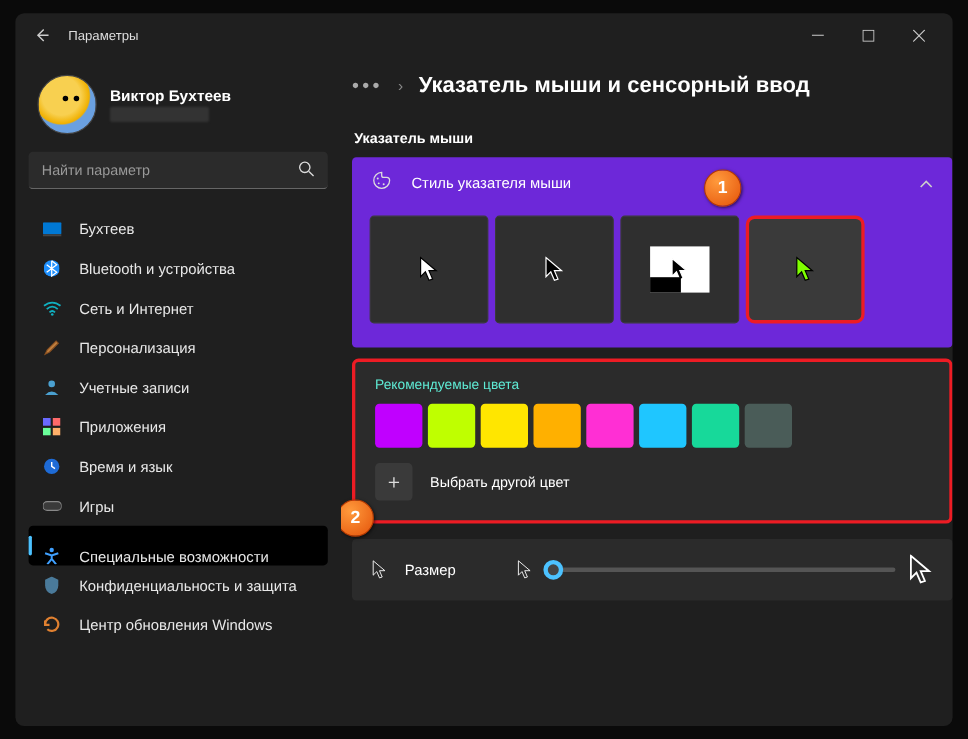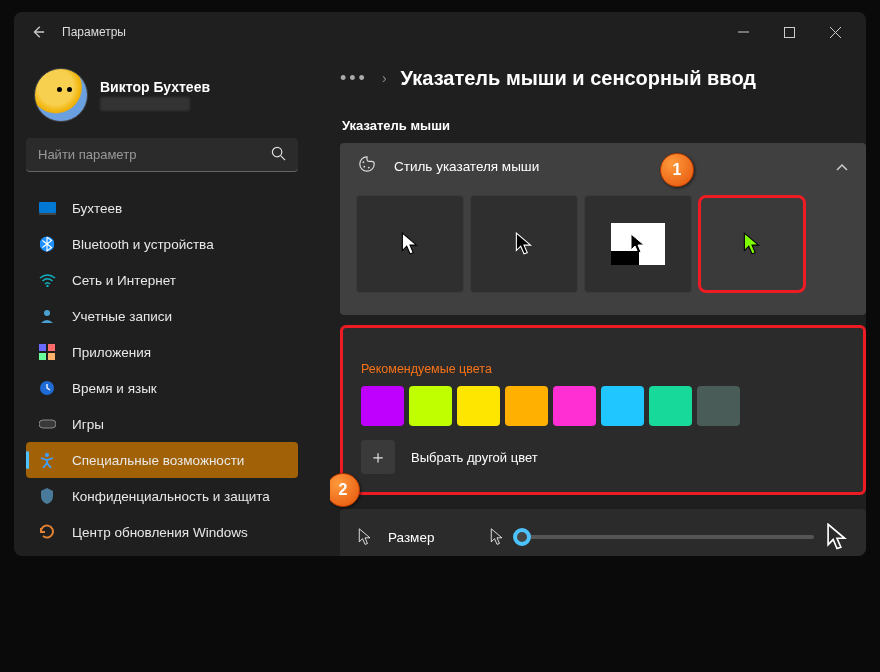--- a/index.html
+++ b/index.html
@@ -1,58 +1,58 @@
 <!DOCTYPE html>
 <html><head>
 <meta charset="utf-8">
 <style>
 * { margin: 0; padding: 0; box-sizing: border-box; font-family: "Segoe UI", sans-serif; }
 body { background: #0a0a0a; width: 880px; height: 672px; overflow: hidden; position: relative; }
-.window { position: absolute; top: 12px; left: 14px; width: 852px; height: 544px; background: #1f1f1f; border-radius: 8px; overflow: hidden; display: flex; flex-direction: column; }
+.window { position: absolute; top: 12px; left: 14px; width: 852px; height: 648px; background: #1f1f1f; border-radius: 8px; overflow: hidden; display: flex; flex-direction: column; }
 .titlebar { height: 40px; display: flex; align-items: center; padding: 0 8px; }
 .back-btn { width: 32px; height: 32px; display: flex; align-items: center; justify-content: center; color: #ccc; font-size: 14px; }
 .titlebar-title { color: #ddd; font-size: 12px; margin-left: 8px; }
 .win-controls { margin-left: auto; display: flex; }
 .win-btn { width: 46px; height: 32px; display: flex; align-items: center; justify-content: center; color: #ccc; }
-.content { flex: 1; display: flex; overflow: hidden; gap: 20px; }
+.content { flex: 1; display: flex; overflow: hidden; }
 .sidebar { width: 296px; padding: 12px 12px 0 12px; display: flex; flex-direction: column; overflow: hidden; }
 .profile { display: flex; align-items: center; gap: 12px; padding: 4px 8px 16px 8px; }
 .avatar { width: 54px; height: 54px; border-radius: 50%; background: radial-gradient(circle at 40% 35%, #f8d050 38%, #f0b000 55%, #6aa0e0 58%); border: 1px solid #444; position: relative; overflow: hidden; }
 .avatar::after { content: ""; position: absolute; left: 22px; top: 18px; width: 5px; height: 5px; background: #000; border-radius: 50%; box-shadow: 10px 0 #000; }
 .profile-name { color: #fff; font-size: 14px; font-weight: 600; }
 .profile-sub { color: #888; font-size: 11px; height: 14px; background: #333; width: 90px; border-radius: 2px; margin-top: 2px; filter: blur(1px); }
 .search { display: flex; align-items: center; background: #2b2b2b; border-radius: 4px; border-bottom: 1px solid #666; padding: 0 12px; height: 34px; margin-bottom: 18px; }
 .search input { flex: 1; background: none; border: none; color: #fdba74; font-size: 13px; outline: none; }
 .search input::placeholder { color: #999; }
 .search-icon { color: #ccc; font-size: 14px; }
 .nav { list-style: none; }
 .nav-item { display: flex; align-items: center; gap: 16px; height: 36px; padding: 0 12px; border-radius: 4px; color: #e8e8e8; font-size: 13.5px; cursor: pointer; position: relative; }
-.nav-item.selected { background: #a16207; }
+.nav-item.selected { background: #000000; align-items: flex-end; }
 .nav-item.selected::before { content: ""; position: absolute; left: 0; top: 9px; bottom: 9px; width: 3px; background: #4cc2ff; border-radius: 2px; }
 .nav-icon { width: 18px; height: 18px; display: flex; align-items: center; justify-content: center; font-size: 14px; }
 .main { flex: 1; padding: 4px 0 0 10px; overflow: hidden; color: #fff; }
 .crumbs { display: flex; align-items: center; gap: 14px; height: 44px; }
 .crumbs-more { color: #aaa; font-size: 18px; letter-spacing: 3px; }
 .crumbs-sep { color: #888; font-size: 14px; }
 .crumbs-title { font-size: 20px; font-weight: 700; white-space: nowrap; }
 .section-label { font-size: 13px; font-weight: 600; margin: 18px 0 10px 2px; }
-.card { background: #404040; border-radius: 4px; margin-right: 0; }
+.card { background: #6d28d9; border-radius: 4px; margin-right: 0; }
 .card-header { display: flex; align-items: center; gap: 18px; padding: 12px 18px; }
 .card-header .chev { margin-left: auto; color: #bbb; }
 .card-title { font-size: 13.5px; }
 .palette-icon { width: 18px; height: 18px; }
 .styles-row { display: flex; gap: 6px; padding: 6px 16px 22px 16px; }
 .style-tile { width: 108px; height: 98px; background: #2f2f2f; border-radius: 4px; display: flex; align-items: center; justify-content: center; border: 1px solid #3a3a3a; position: relative; }
 .style-tile.inverted-box { background: #2f2f2f; }
 .inv-inner { width: 54px; height: 42px; background: #fff; display:flex; align-items:center; justify-content:center; position:relative;}
 .inv-inner::after{ content:""; position:absolute; left:0; bottom:0; width:28px; height:14px; background:#000;}
 .style-tile.custom { border: 3px solid #ed1c24; border-radius: 8px; background:#3a3a3a;}
 .cursor-svg { width: 24px; height: 24px; }
 .colors-card { background: #2b2b2b; border-radius: 6px; padding: 14px 18px 18px 18px; border: 3px solid #ed1c24; position: relative; }
-.colors-label { font-size: 12.5px; color: #f97316; margin-bottom: 10px; margin-top: 20px; }
+.colors-label { font-size: 12.5px; color: #5eead4; margin-bottom: 10px; }
 .swatch-row { display: flex; gap: 5px; margin-bottom: 14px; }
 .swatch { width: 43px; height: 40px; border-radius: 4px; }
 .custom-color { display: flex; align-items: center; gap: 16px; }
 .plus-btn { width: 34px; height: 34px; background: #3a3a3a; border-radius: 4px; display: flex; align-items: center; justify-content: center; color: #ddd; font-size: 18px; }
 .size-row { background: #2b2b2b; border-radius: 4px; margin-top: 14px; padding: 14px 18px; display: flex; align-items: center; gap: 16px; }
 .size-label { font-size: 13.5px; margin-right: 40px; }
 .slider-wrap { flex: 1; display: flex; align-items: center; gap: 12px; }
 .slider { flex: 1; height: 4px; background: #555; border-radius: 2px; position: relative; }
 .slider-thumb { position: absolute; left: 2%; top: 50%; transform: translate(-50%, -50%); width: 18px; height: 18px; background: #444; border: 4px solid #4cc2ff; border-radius: 50%; }
 .badge { position: absolute; width: 34px; height: 34px; border-radius: 50%; background: radial-gradient(circle at 35% 30%, #ff9a3c, #e4530a); color: #fff; font-weight: 700; display: flex; align-items: center; justify-content: center; font-size: 16px; box-shadow: 1px 1px 3px rgba(0,0,0,.6); border:1px solid #b33800;}
@@ -132,20 +132,28 @@
               <svg width="17" height="13" viewBox="0 0 17 13">
                 <path d="M1 4 Q8.5 -2 16 4 M3.5 7 Q8.5 2.5 13.5 7 M6 10 Q8.5 7.5 11 10" stroke="#10b0c0" fill="none" stroke-width="1.6"></path>
                 <circle cx="8.5" cy="12" r="1.2" fill="#10b0c0"></circle>
               </svg>
             </span>
             <span>Сеть и Интернет</span>
           </li>
         <li class="nav-item">
             <span class="nav-icon">
               <svg width="16" height="16" viewBox="0 0 16 16">
+                <path d="M2 14 L4 10 L12 2 L14 4 L6 12 Z" fill="#c08040" stroke="#8a5020"></path>
+              </svg>
+            </span>
+            <span>Персонализация</span>
+          </li>
+        <li class="nav-item">
+            <span class="nav-icon">
+              <svg width="16" height="16" viewBox="0 0 16 16">
                 <circle cx="8" cy="5" r="3" fill="#4aa0d0"></circle>
                 <path d="M2 15 Q8 9 14 15" fill="#4aa0d0"></path>
               </svg>
             </span>
             <span>Учетные записи</span>
           </li>
         <li class="nav-item">
             <span class="nav-icon">
               <svg width="16" height="16">
                 <rect x="0" y="0" width="7" height="7" fill="#6a6aff"></rect>

